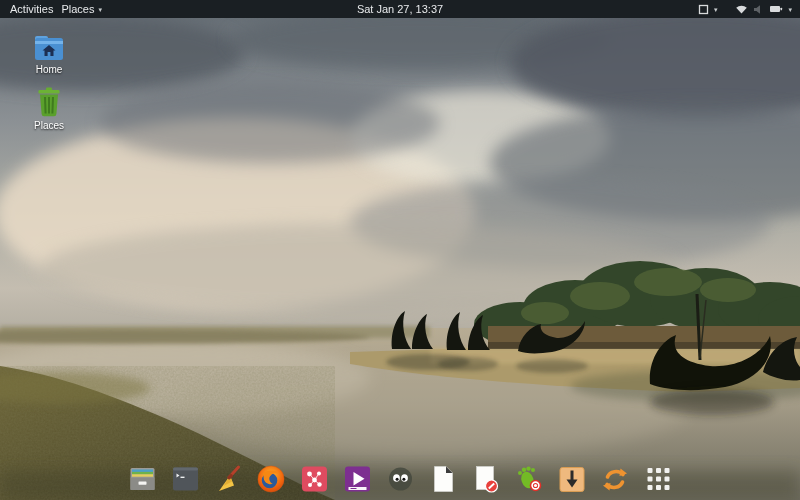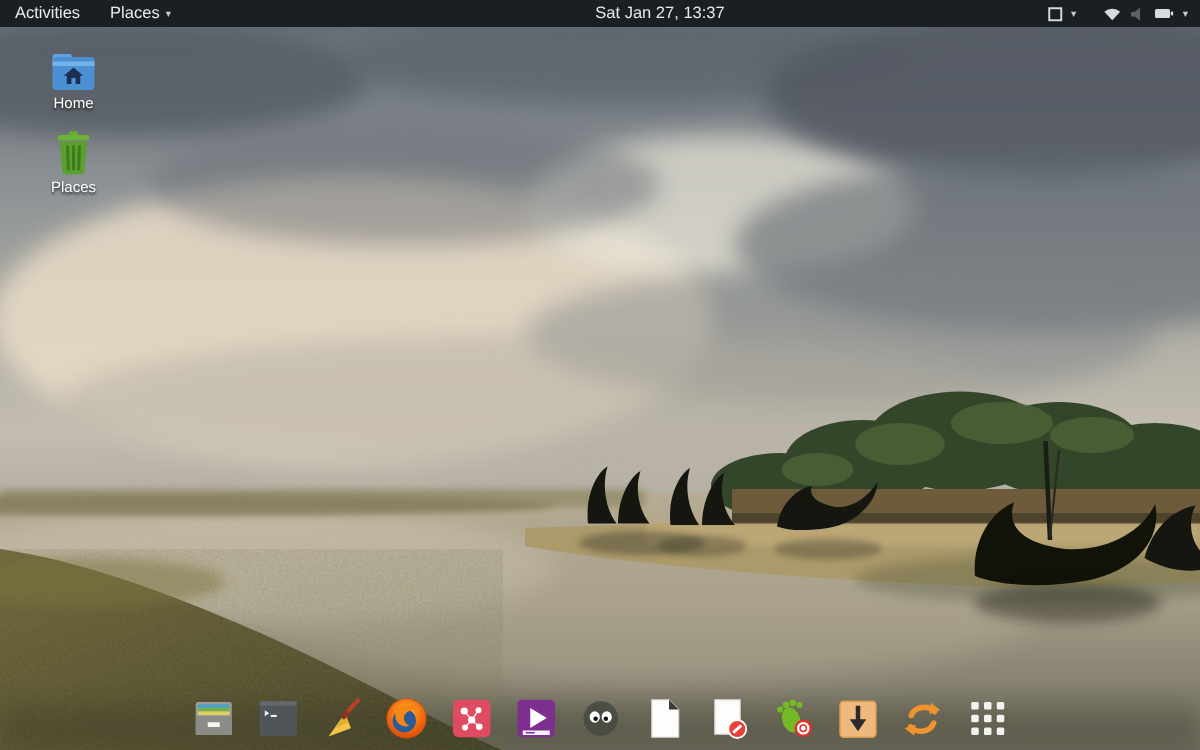--- a/index.html
+++ b/index.html
@@ -6,24 +6,24 @@
   body{
     width:800px;height:500px;overflow:hidden;position:relative;
     font-family:"Liberation Sans",sans-serif;background:#000;
   }
   
   .topbar{
     position:absolute;top:0;left:0;right:0;height:18px;
     background:#1a1f23;color:#e8eaec;display:flex;align-items:center;
     font-size:11px;z-index:50;
   }
-  .tb-left{display:flex;gap:20px;padding-left:10px;align-items:center;}
+  .tb-left{display:flex;gap:8px;padding-left:10px;align-items:center;}
   .menu-item{display:flex;align-items:center;gap:4px;cursor:default;}
   .caret{font-size:7px;color:#c8cbcd;line-height:1;}
-  .tb-clock{position:absolute;left:50%;transform:translateX(-50%);font-size:11px;margin-left:40px;}
+  .tb-clock{position:absolute;left:50%;transform:translateX(-50%);font-size:11px;}
   .tb-right{margin-left:auto;display:flex;align-items:center;padding-right:8px;}
   .tb-group{display:flex;align-items:center;gap:5px;}
   .tb-gap{width:18px;}
   
   .wallpaper{position:absolute;top:18px;left:0;width:800px;height:482px;z-index:1;}
   
   .desktop-icon{
     position:absolute;width:64px;display:flex;flex-direction:column;
     align-items:center;gap:1px;z-index:10;
   }

